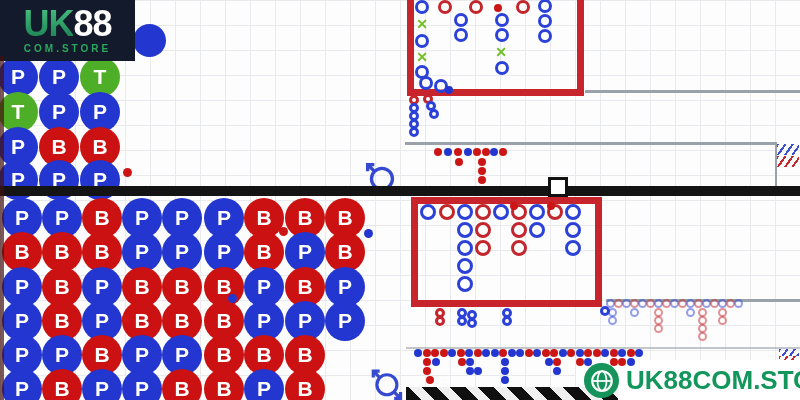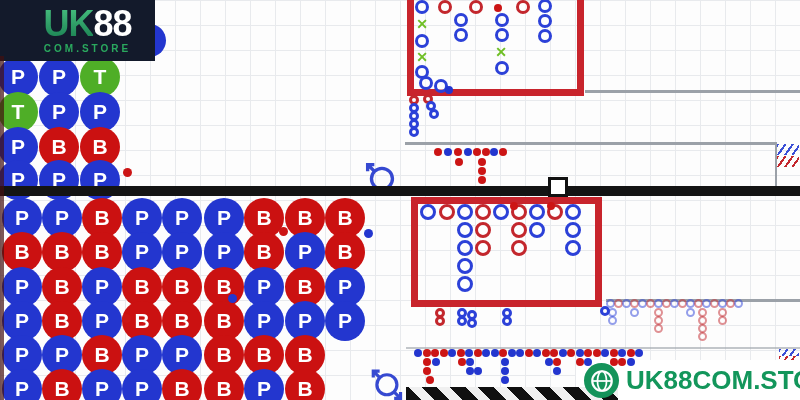--- a/index.html
+++ b/index.html
@@ -2,21 +2,21 @@
 <html><head>
 <meta charset="utf-8">
 <style>
   html,body{margin:0;padding:0;}
   body{font-family:"Liberation Sans",sans-serif;}
   .stage{position:relative;width:800px;height:400px;overflow:hidden;background-color:#fdfdfd;
     background-image:linear-gradient(#e8eaed 1px,transparent 1px),linear-gradient(90deg,#e8eaed 1px,transparent 1px);
     background-size:25px 25px;}
   .abs{position:absolute;}
   
-  .logo{left:0;top:0;width:135px;height:61px;background:#131a2b;z-index:10;display:flex;flex-direction:column;align-items:center;justify-content:center;padding-left:20px;}
+  .logo{left:0;top:0;width:135px;height:61px;background:#131a2b;z-index:10;display:flex;flex-direction:column;align-items:center;justify-content:center;}
   .logo .main{font-size:36px;font-weight:900;line-height:0.95;letter-spacing:-1px;}
   .logo .uk{background:linear-gradient(180deg,#4cc584,#157a4d);-webkit-background-clip:text;background-clip:text;color:transparent;}
   .logo .n88{color:#ffffff;}
   .logo .store{font-size:10px;font-weight:700;color:#2aa85e;letter-spacing:3px;margin-top:1px;}
   .blue-blob{left:133px;top:24px;width:33px;height:33px;border-radius:50%;background:#2336cf;z-index:2;}
   .edge-strip{left:0;top:56px;width:4px;height:344px;background:#43100f;opacity:.7;z-index:11;}
   
   .bead{position:absolute;border-radius:50%;display:flex;align-items:center;justify-content:center;
     color:#fff;font-weight:800;font-size:21px;z-index:3;}
   .bead.blue{background:#2336cf;}

